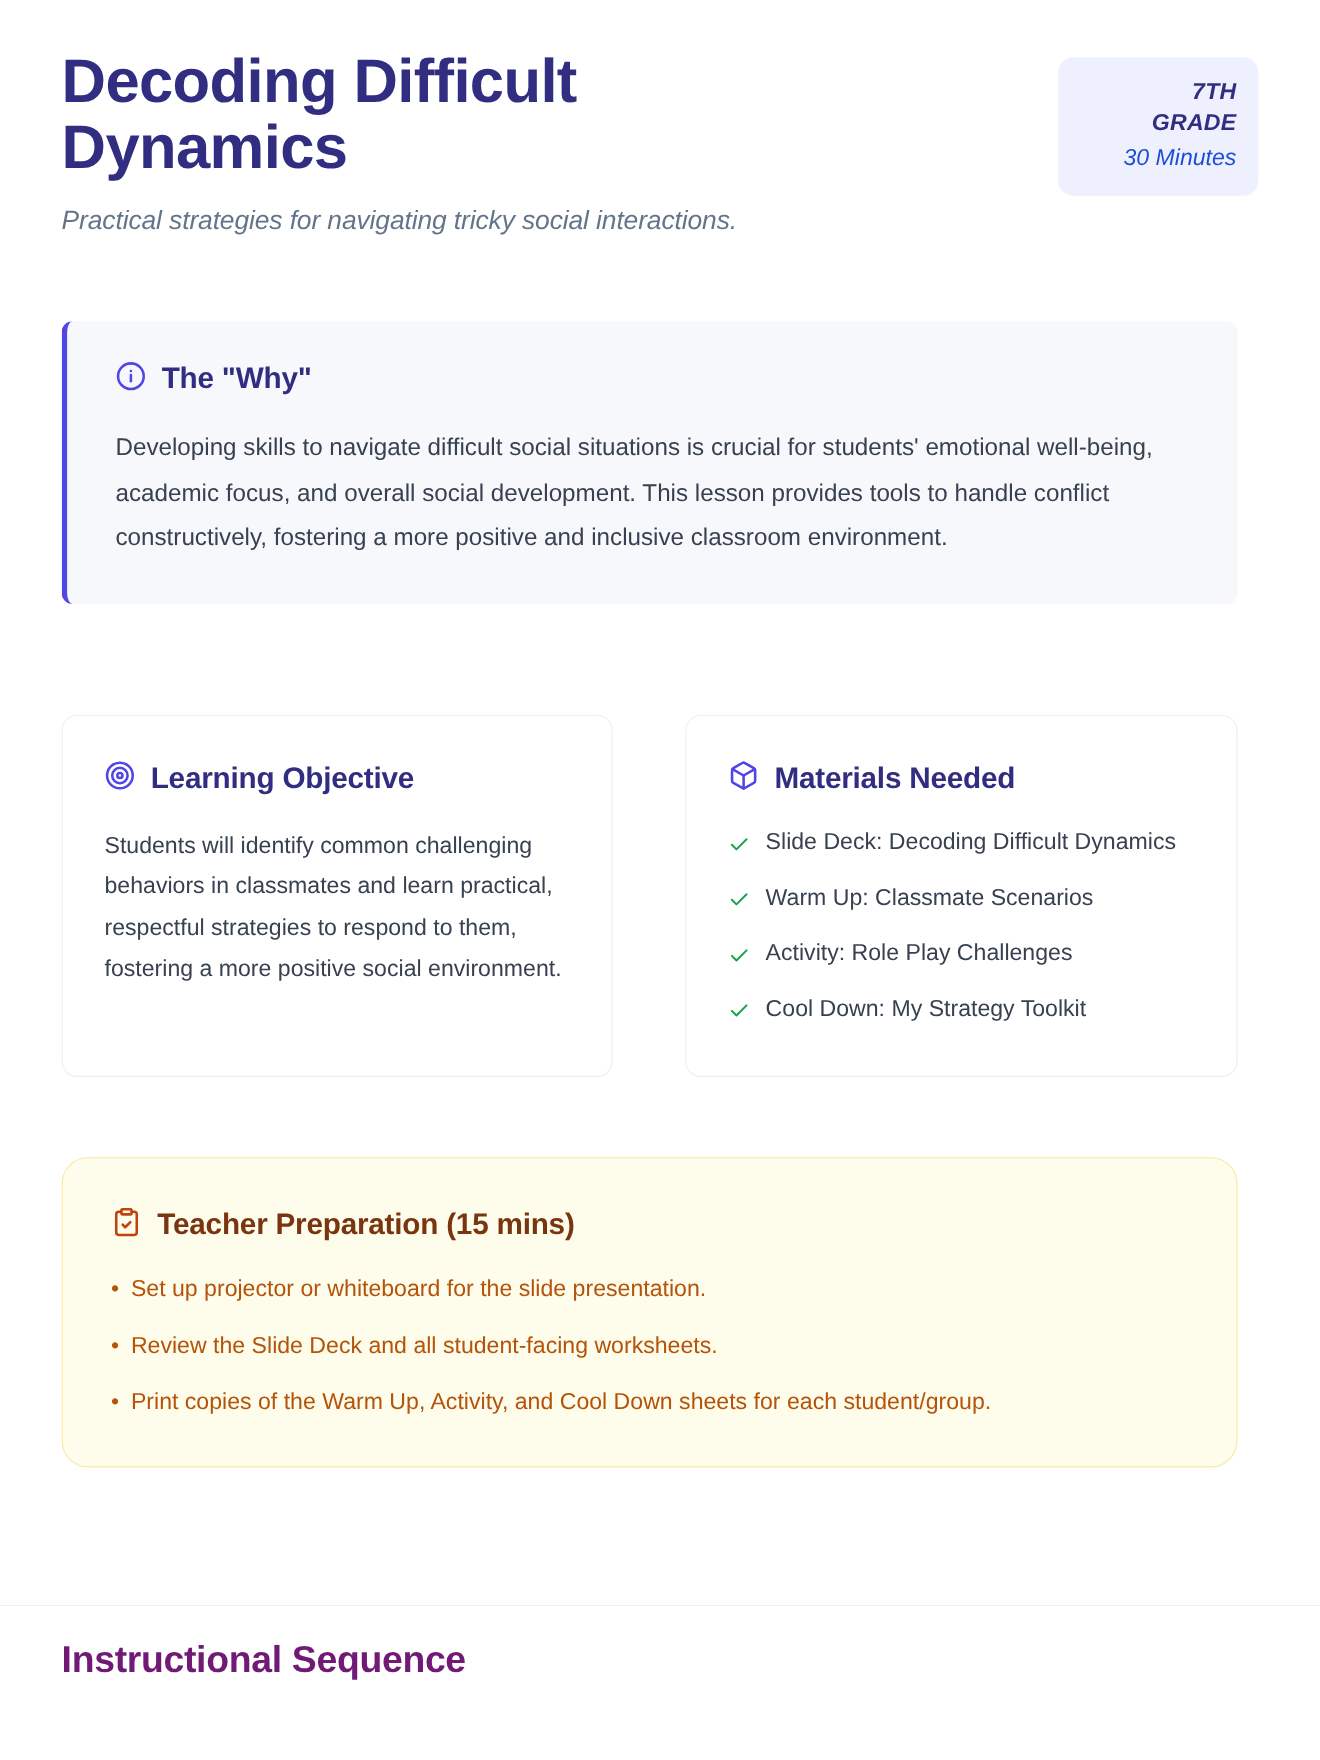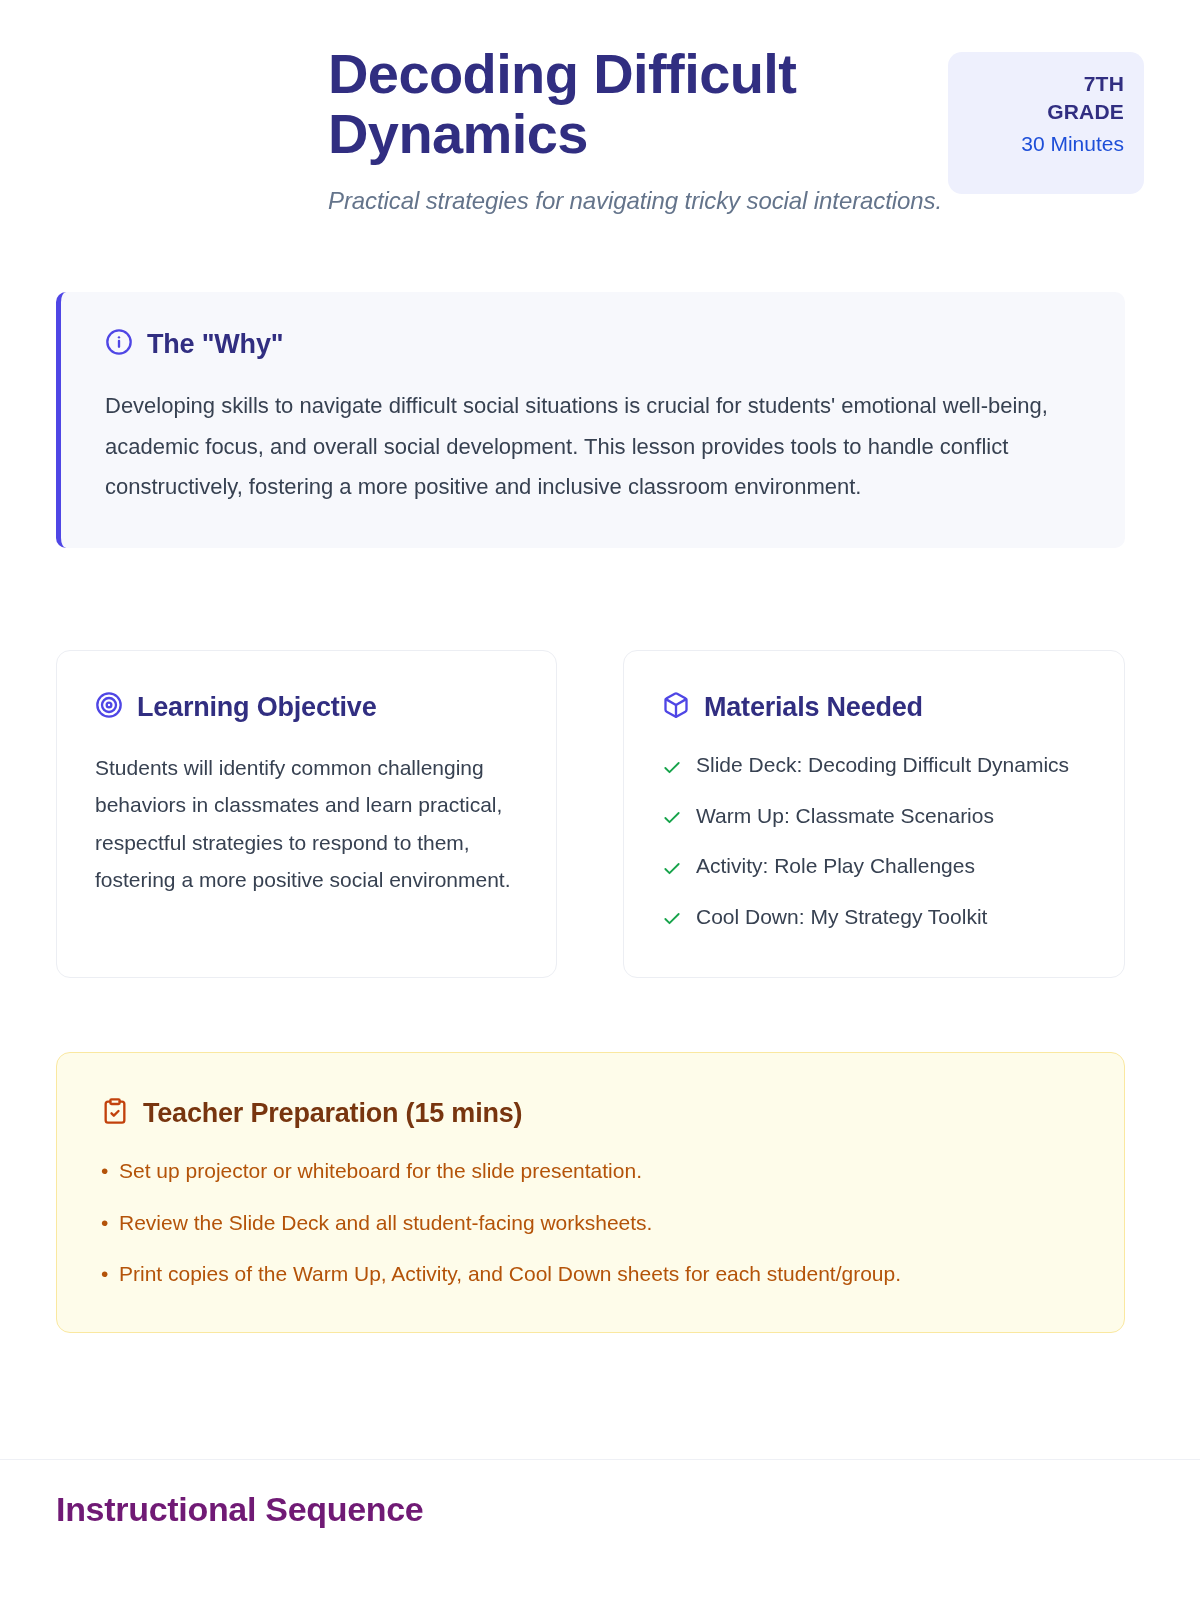--- a/index.html
+++ b/index.html
@@ -20,21 +20,21 @@
   }
 
   
   .header {
     position: absolute;
     left: 56px;
     top: 44px;
     right: 56px;
     display: flex;
     align-items: flex-start;
-    justify-content: flex-end;
+    justify-content: space-between;
   }
 
   .header-left { max-width: 820px; }
 
   .lesson-title {
     font-size: 56px;
     line-height: 1.08;
     font-weight: 700;
     color: #312e81;
     letter-spacing: -0.6px;
@@ -44,27 +44,28 @@
   .lesson-subtitle {
     margin-top: 22px;
     font-size: 24px;
     font-style: italic;
     color: #64748b;
     font-weight: 400;
     letter-spacing: -0.1px;
   }
 
   .grade-badge {
-    width: 196px;
+    width: 182px;
     background: #eef0fd;
     border-radius: 14px;
-    padding: 18px 20px 36px 20px;
+    padding: 18px 20px 20px 20px;
     text-align: right;
     margin-top: 8px;
     flex: none;
+    font-style: italic;
   }
   .grade-badge .grade-line {
     font-size: 21px;
     font-weight: 700;
     color: #312e81;
     line-height: 1.35;
     letter-spacing: 0.2px;
   }
   .grade-badge .duration-line {
     font-size: 21px;
@@ -146,21 +147,21 @@
   .check { flex: none; margin-top: 7px; }
 
   
   .prep-card {
     position: absolute;
     left: 56px;
     top: 1052px;
     width: 1069px;
     background: #fefcea;
     border: 1px solid #fae8a0;
-    border-radius: 14px;
+    border-radius: 24px;
     padding: 44px 40px 42px 44px;
   }
   .prep-card .card-head { margin-bottom: 26px; }
   .prep-card .title {
     font-size: 27px;
     font-weight: 700;
     color: #78350f;
     letter-spacing: -0.2px;
   }
   .prep-list { list-style: none; }

